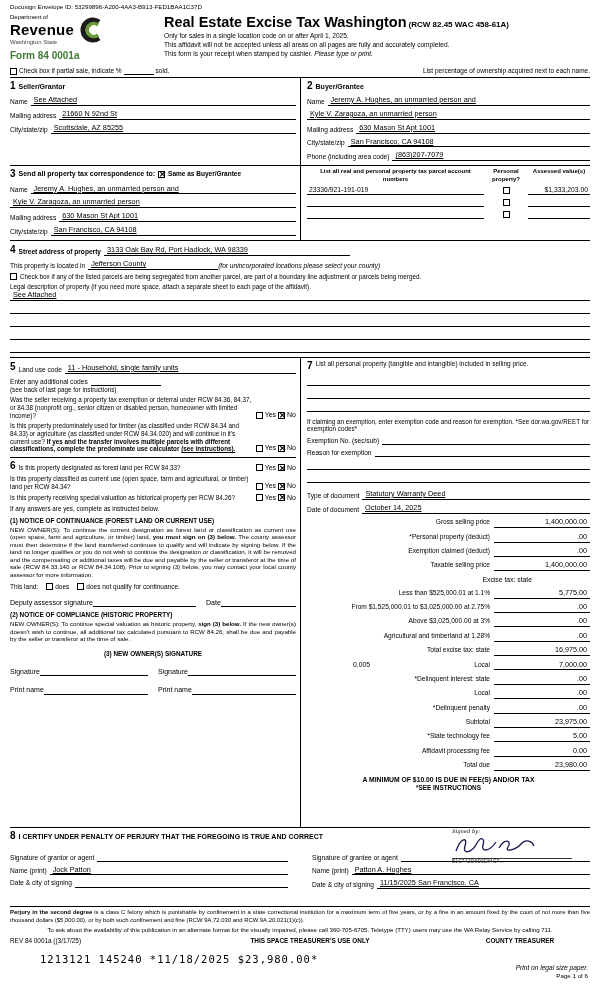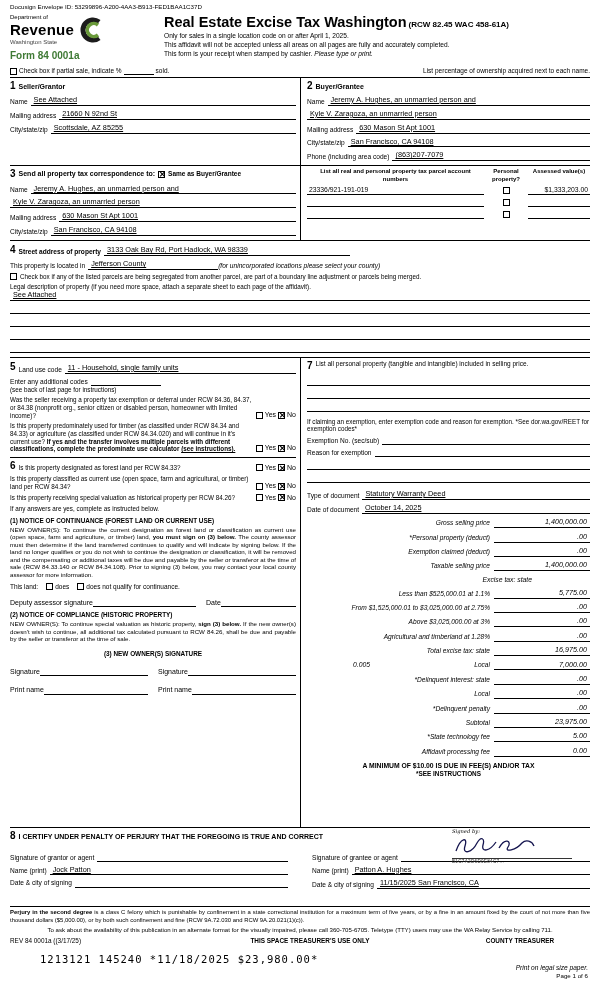--- a/index.html
+++ b/index.html
@@ -70,21 +70,21 @@
   .q .qt { flex:1; font-size:6.3px; }
 
   .notice-title { font-weight:700; font-size:6.4px; margin-top:4px; }
   .body-p { font-size:6.15px; margin-top:1px; text-align:justify; }
 
   .landline { display:flex; align-items:center; gap:8px; margin-top:5px; font-size:6.5px; }
   .two-col { display:flex; gap:10px; }
   .two-col > div { flex:1; display:flex; align-items:flex-end; }
 
   
-  .tax-row { display:flex; align-items:center; margin-top:4.6px;font-style:italic; }
+  .tax-row { display:flex; align-items:flex-start; margin-top:4.6px; }
   .tax-row .tl { flex:1; text-align:right; padding-right:4px; font-size:6.6px; white-space:nowrap; }
   .tax-row .tv { width:96px; border-bottom:1px solid #000; text-align:right; padding-right:3px; font-size:7.2px; }
   .tax-row.head .tl { padding-right:58px; font-size:6.8px; }
   .tax-row .pre { font-size:6.8px; margin-left:46px; }
 
   .min-due { font-weight:700; font-size:6.8px; text-align:center; margin-top:5px; }
   .see-ins { font-weight:700; font-size:6.4px; text-align:center; }
 
   
   .stamp { position:absolute; right:18px; top:-26px; width:120px; }
@@ -488,20 +488,24 @@
             <span class="tv">23,975.00</span>
           </div>
           <div class="tax-row">
             <span class="tl">*State technology fee</span>
             <span class="tv">5.00</span>
           </div>
           <div class="tax-row">
             <span class="tl">Affidavit processing fee</span>
             <span class="tv">0.00</span>
           </div>
+          <div class="tax-row">
+            <span class="tl">Total due</span>
+            <span class="tv">23,980.00</span>
+          </div>
         </div>
 
       <div class="min-due">A MINIMUM OF $10.00 IS DUE IN FEE(S) AND/OR TAX</div>
       <div class="see-ins">*SEE INSTRUCTIONS</div>
     </div>
   </div>
 
   <div class="band" style="min-height:76px">
     <div class="full">
       <div class="sec-head">

